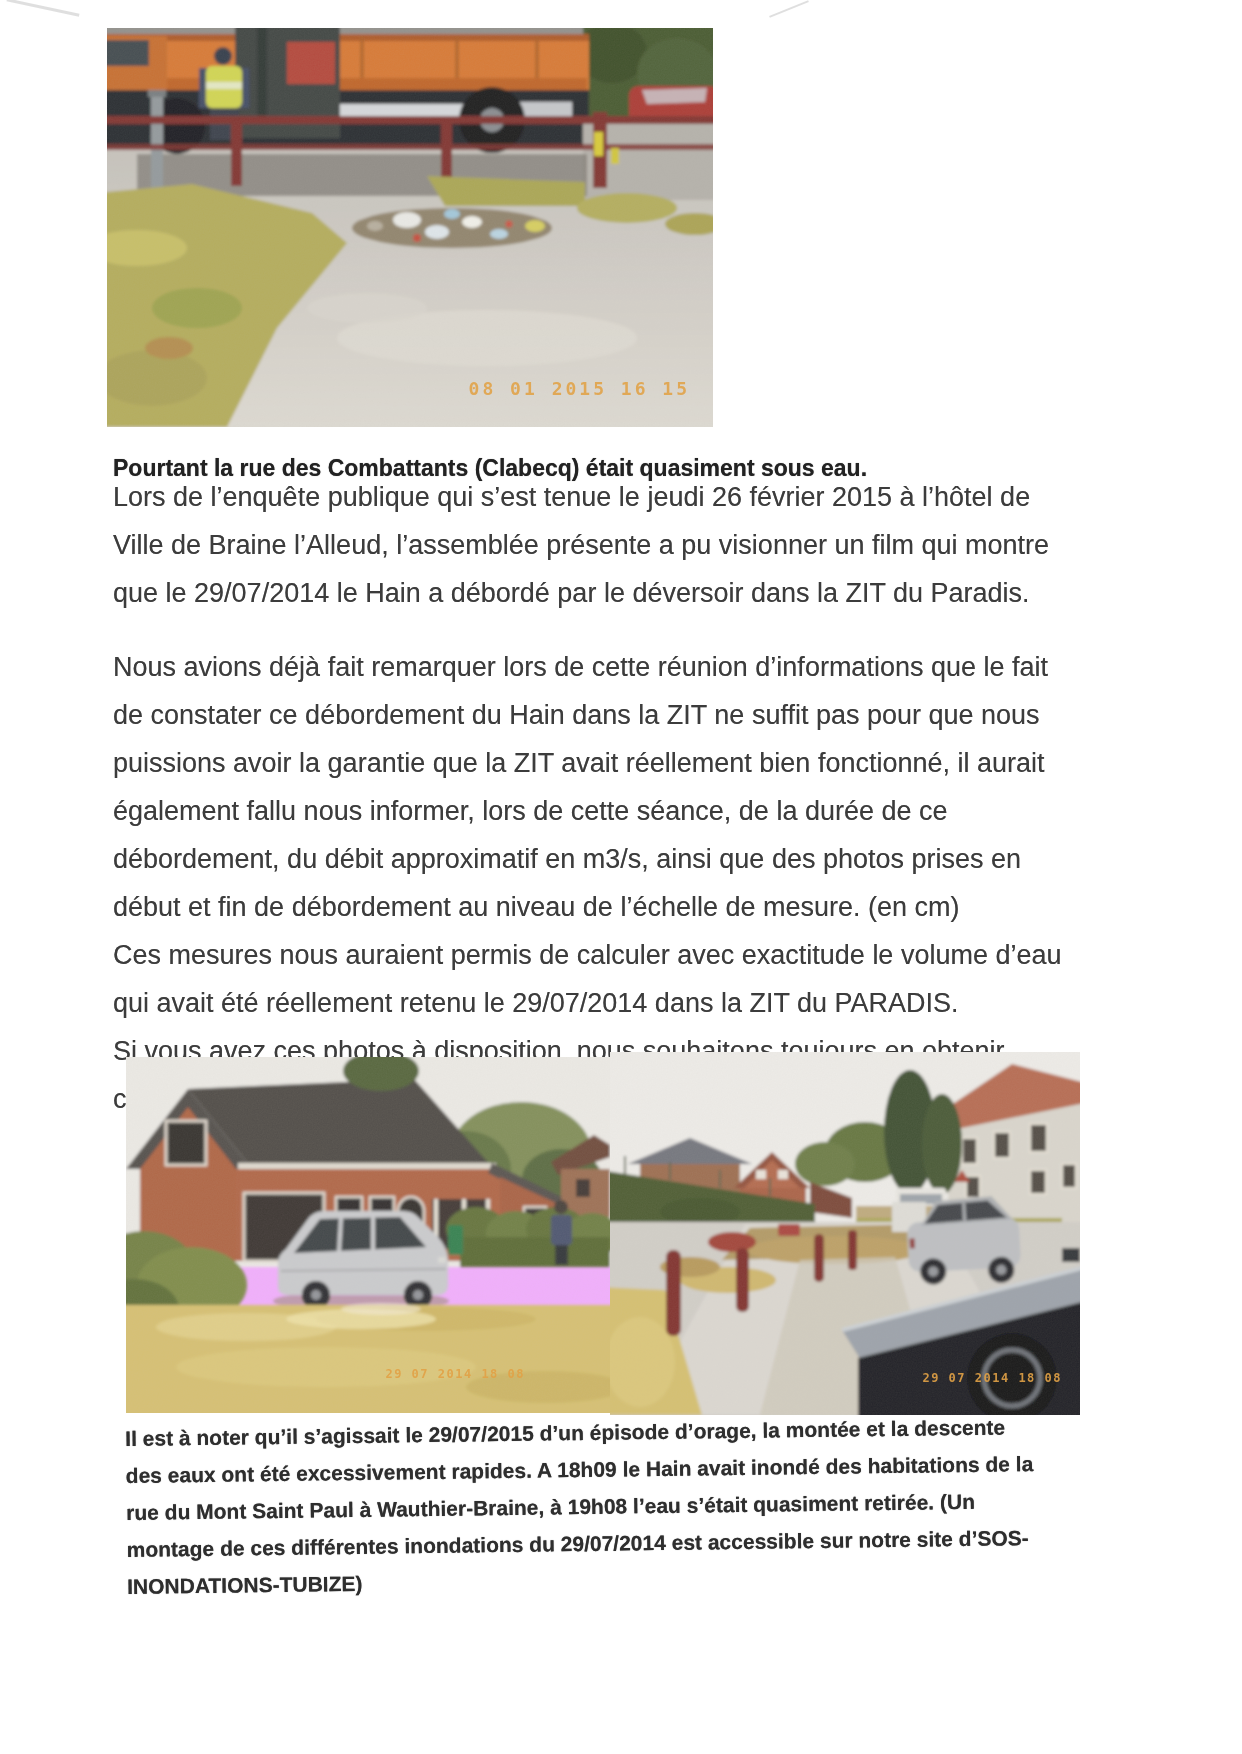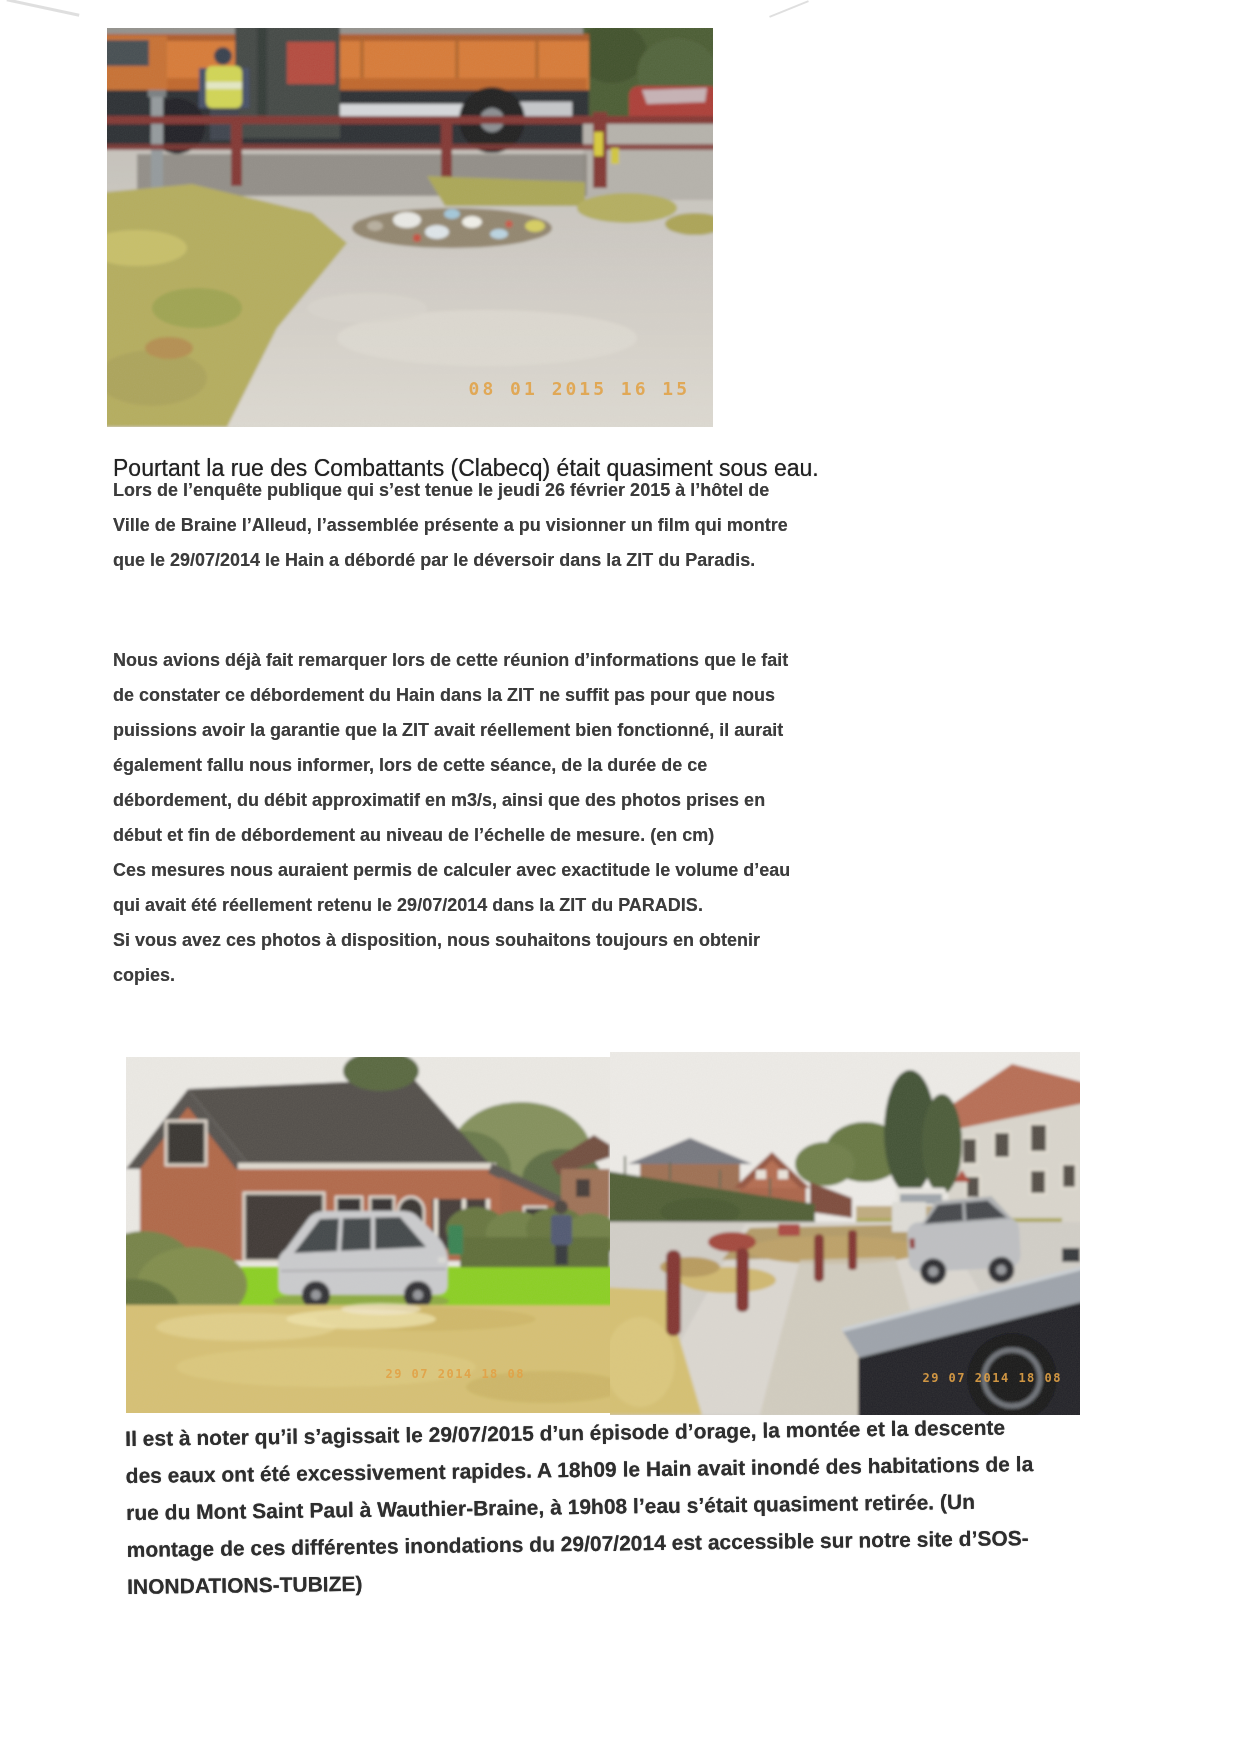--- a/index.html
+++ b/index.html
@@ -1,34 +1,33 @@
 <!DOCTYPE html>
 <html><head>
 <meta charset="utf-8">
 <style>
   html,body{margin:0;padding:0;}
   body{
     width:1242px;height:1754px;position:relative;background:#ffffff;
     font-family:"Liberation Sans","DejaVu Sans",sans-serif;color:#3a3a3a;overflow:hidden;
   }
-  .photo{position:absolute;overflow:hidden;background:#84cc16;}
+  .photo{position:absolute;overflow:hidden;background:#f0abfc;}
   .photo svg{display:block;}
   #photo-top{left:107px;top:28px;width:606px;height:399px;}
   #photo-bl{left:126px;top:1057px;width:484px;height:356px;}
   #photo-br{left:610px;top:1052px;width:470px;height:363px;}
   .caption{
     position:absolute;left:113px;top:432px;width:900px;
-    font-size:23px;font-weight:normal;color:#222;
+    font-size:23px;font-weight:bold;color:#222;
     text-shadow:0 0 0.7px rgba(40,40,40,.75);
   }
   .bodytext{
     position:absolute;left:113px;width:960px;
-    font-size:18px;line-height:35px;color:#3c3c3c;white-space:pre-line;
+    font-size:27px;line-height:48px;color:#3c3c3c;white-space:pre-line;
     text-shadow:0 0 0.5px rgba(70,70,70,.6);
-    font-weight:bold;
   }
   #para1{top:473px;}
   #para2{top:643px;}
   .closing{
     position:absolute;left:125px;top:1420px;width:950px;
     font-size:21px;line-height:37px;font-weight:bold;color:#2e2e2e;white-space:pre-line;
     transform:rotate(-0.75deg);transform-origin:left top;
     text-shadow:0 0 0.7px rgba(40,40,40,.75);
   }
   .artifact{position:absolute;background:#c9c9c9;opacity:.6;}

